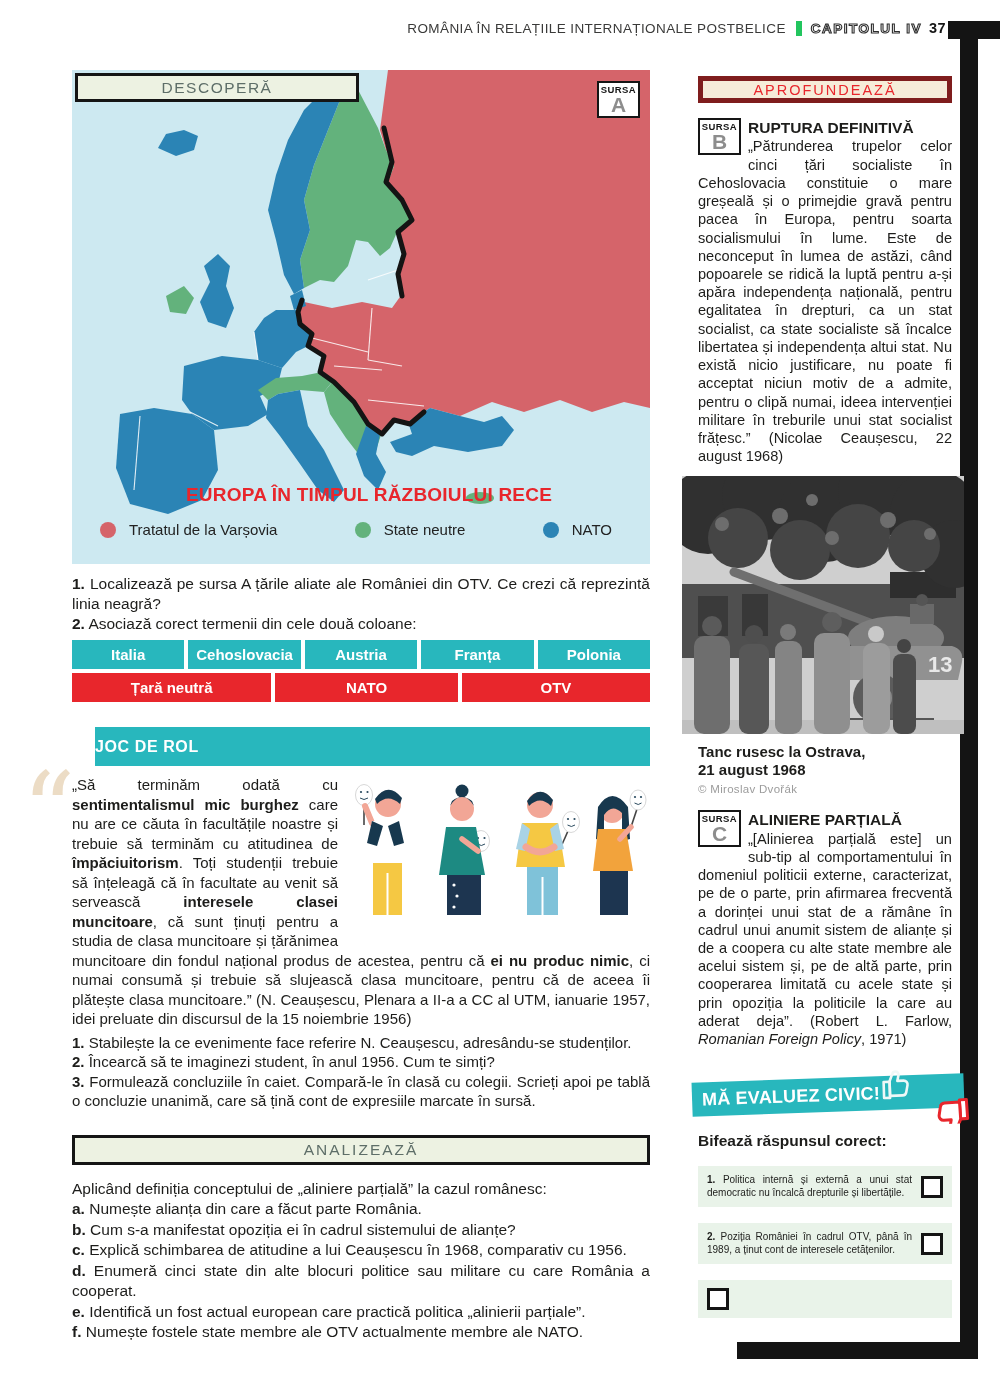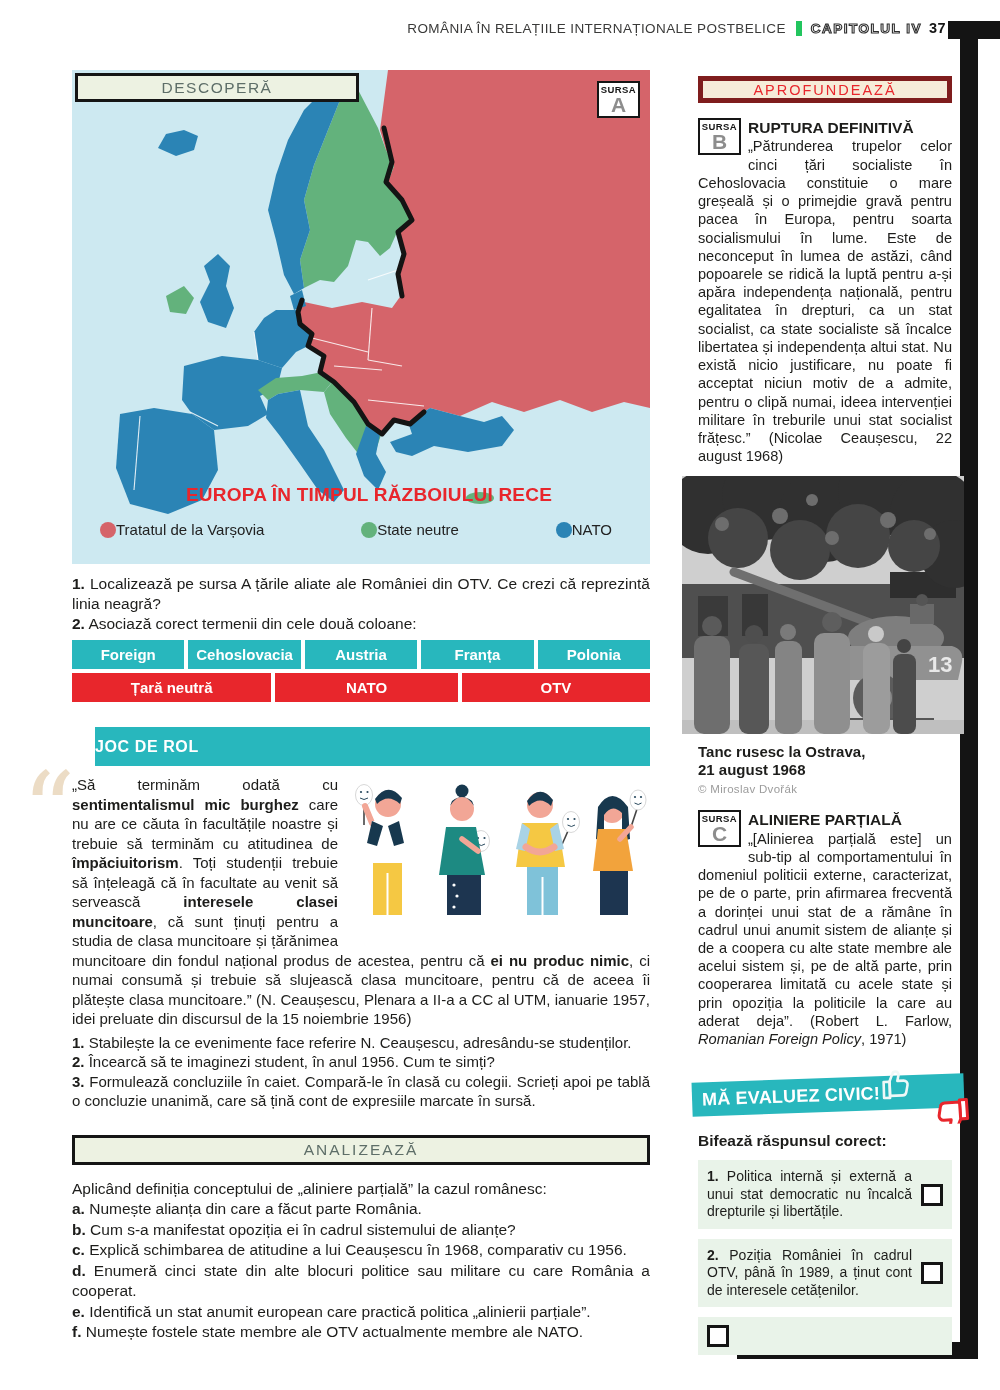--- a/index.html
+++ b/index.html
@@ -31,21 +31,21 @@
     justify-content:center; font-size:15.5px; letter-spacing:1.5px; color:#5e6e68; }
   .sursa-badge { background:#fff; border:2.5px solid #151515; border-radius:0;
     width:43px; text-align:center; padding:2px 0 1px; line-height:1; flex:none; }
   .sursa-badge .s { display:block; font-size:9.5px; font-weight:800; letter-spacing:.4px; color:#141414; }
   .sursa-badge .l { display:block; font-size:21px; font-weight:800; color:#8d8d8d; margin-top:-1px; }
   .map-box .sursa-badge { position:absolute; top:11px; right:10px; }
   .map-title { position:absolute; left:8px; top:414px; width:100%; text-align:center;
     color:#e8262c; font-weight:800; font-size:19px; letter-spacing:.2px; }
   .map-legend { position:absolute; left:0; top:451px; width:100%; display:flex;
     justify-content:space-between; padding:0 38px 0 28px; font-size:15px; color:#222; }
-  .leg-item { display:flex; align-items:center; gap:0; }
+  .leg-item { display:flex; align-items:center; gap:13px; }
   .leg-dot { width:16px; height:16px; border-radius:50%; flex:none; }
   .dot-warsaw { background:#d5646a; } .dot-neutral { background:#63b27c; } .dot-nato { background:#2b84b5; }
 
   
   .q-block { margin-top:10px; font-size:15.5px; line-height:1.28; text-align:justify; }
   .q-num, .b { font-weight:800; }
   .match-table { margin-top:7px; }
   .mt-row { display:flex; gap:4px; margin-top:4px; }
   .mt-cell { color:#fff; font-weight:700; font-size:15px; text-align:center; padding:6px 2px; }
   .mt-teal { background:#28b7bd; flex:1; }
@@ -77,22 +77,22 @@
   .src-par .sursa-badge { float:left; margin:2px 7px 2px 0; }
   .src-title { font-weight:800; font-size:15.5px; display:inline-block; padding-top:2px; }
   .photo { display:block; margin:10px 0 0 -16px; width:282px; height:258px; }
   .photo-caption { font-weight:800; font-size:15px; line-height:1.22; margin-top:9px; }
   .photo-credit { font-size:11.5px; color:#9c9c9c; margin-top:4px; letter-spacing:.3px; }
   .civic-banner { position:relative; margin:30px 0 0 -6px; width:272px; height:34px;
     background:#28b7bd; transform:rotate(-2deg); display:flex; align-items:center;
     color:#fff; font-weight:800; font-size:18px; padding-left:10px; letter-spacing:.2px; }
   .thumbs { position:absolute; right:-10px; top:-16px; width:96px; height:66px; }
   .civic-instr { font-weight:800; font-size:15.5px; margin-top:20px; }
-  .civic-item { background:#e9f3e9; margin-top:10px; padding:8px 9px; display:flex;
-    align-items:center; gap:9px; font-size:14px; line-height:1.25; }
+  .civic-item { background:#e9f3e9; margin-top:16px; padding:8px 9px; display:flex;
+    align-items:center; gap:9px; font-size:10px; line-height:1.25; }
   .civic-item .txt { text-align:justify; }
   .checkbox { width:22px; height:22px; background:#fff; border:3.5px solid #141414;
     flex:none; cursor:pointer; }
 </style>
 </head>
 <body>
 
 <div class="page-header">
   <span>ROMÂNIA ÎN RELAȚIILE INTERNAȚIONALE POSTBELICE</span><span class="chapter-tag">CAPITOLUL IV</span><span class="page-num">37</span>
 </div>
@@ -189,21 +189,21 @@
       <span>Localizează pe sursa A țările aliate ale României din OTV. Ce crezi că reprezintă linia neagră?</span>
     </div>
     <div>
       <span class="q-num">2.</span>
       <span>Asociază corect termenii din cele două coloane:</span>
     </div>
   </div>
 
   <div class="match-table">
     <div class="mt-row">
-      <div class="mt-cell mt-teal">Foreign</div>
+      <div class="mt-cell mt-teal">Italia</div>
       <div class="mt-cell mt-teal">Cehoslovacia</div>
       <div class="mt-cell mt-teal">Austria</div>
       <div class="mt-cell mt-teal">Franța</div>
       <div class="mt-cell mt-teal">Polonia</div>
     </div>
     <div class="mt-row">
       <div class="mt-cell mt-red w1">Țară neutră</div>
       <div class="mt-cell mt-red w2">NATO</div>
       <div class="mt-cell mt-red w3">OTV</div>
     </div>
@@ -306,21 +306,21 @@
     <div>
       <span class="b">c.</span>
       <span>Explică schimbarea de atitudine a lui Ceaușescu în 1968, comparativ cu 1956.</span>
     </div>
     <div>
       <span class="b">d.</span>
       <span>Enumeră cinci state din alte blocuri politice sau militare cu care România a cooperat.</span>
     </div>
     <div>
       <span class="b">e.</span>
-      <span>Identifică un stat anumit european care practică politica „alinierii parțiale”.</span>
+      <span>Identifică un fost actual european care practică politica „alinierii parțiale”.</span>
     </div>
     <div>
       <span class="b">f.</span>
       <span>Numește fostele state membre ale OTV actualmente membre ale NATO.</span>
     </div>
   </div>
 </div>
 
 <div class="col-right">
 

